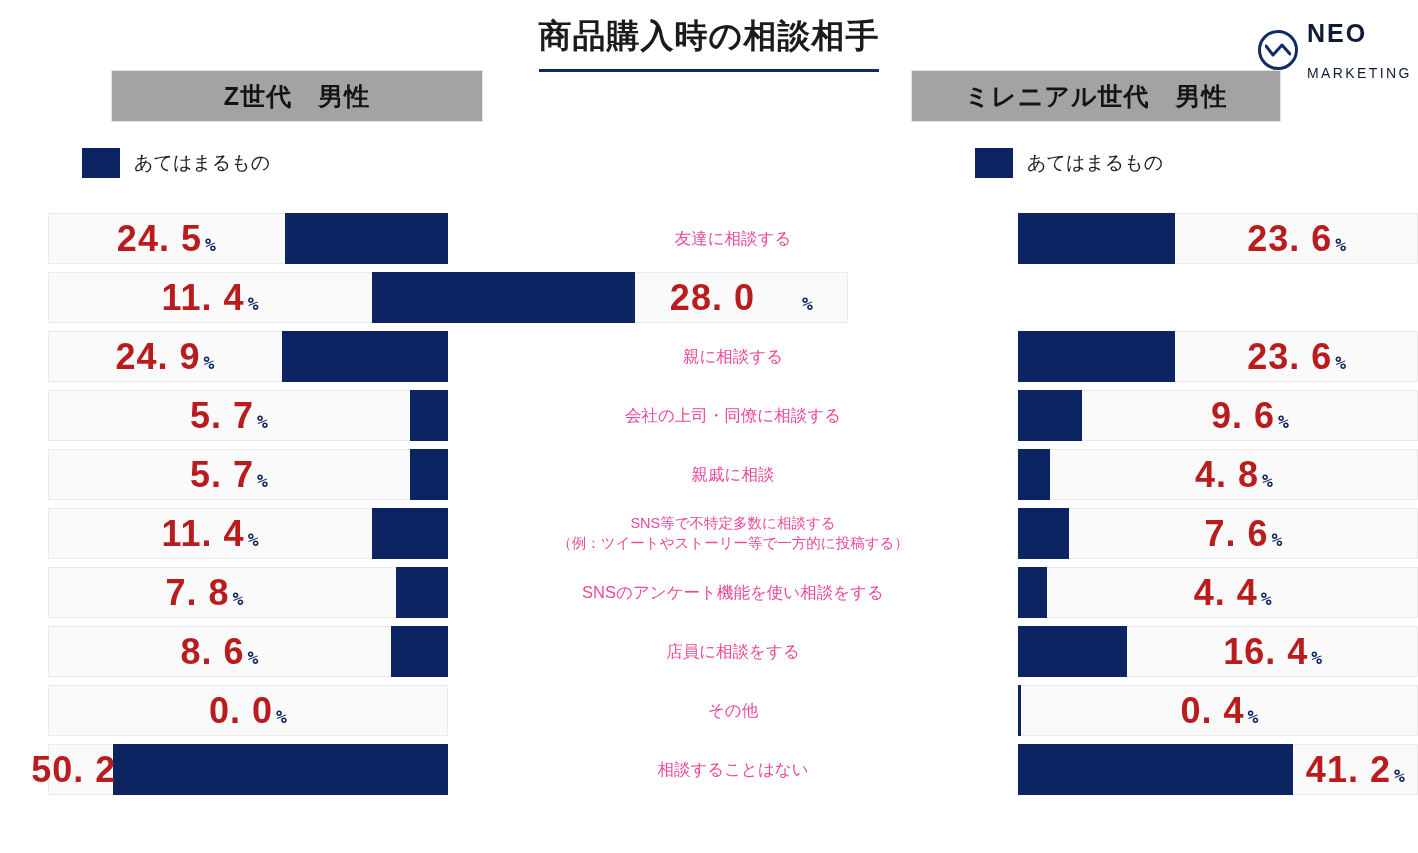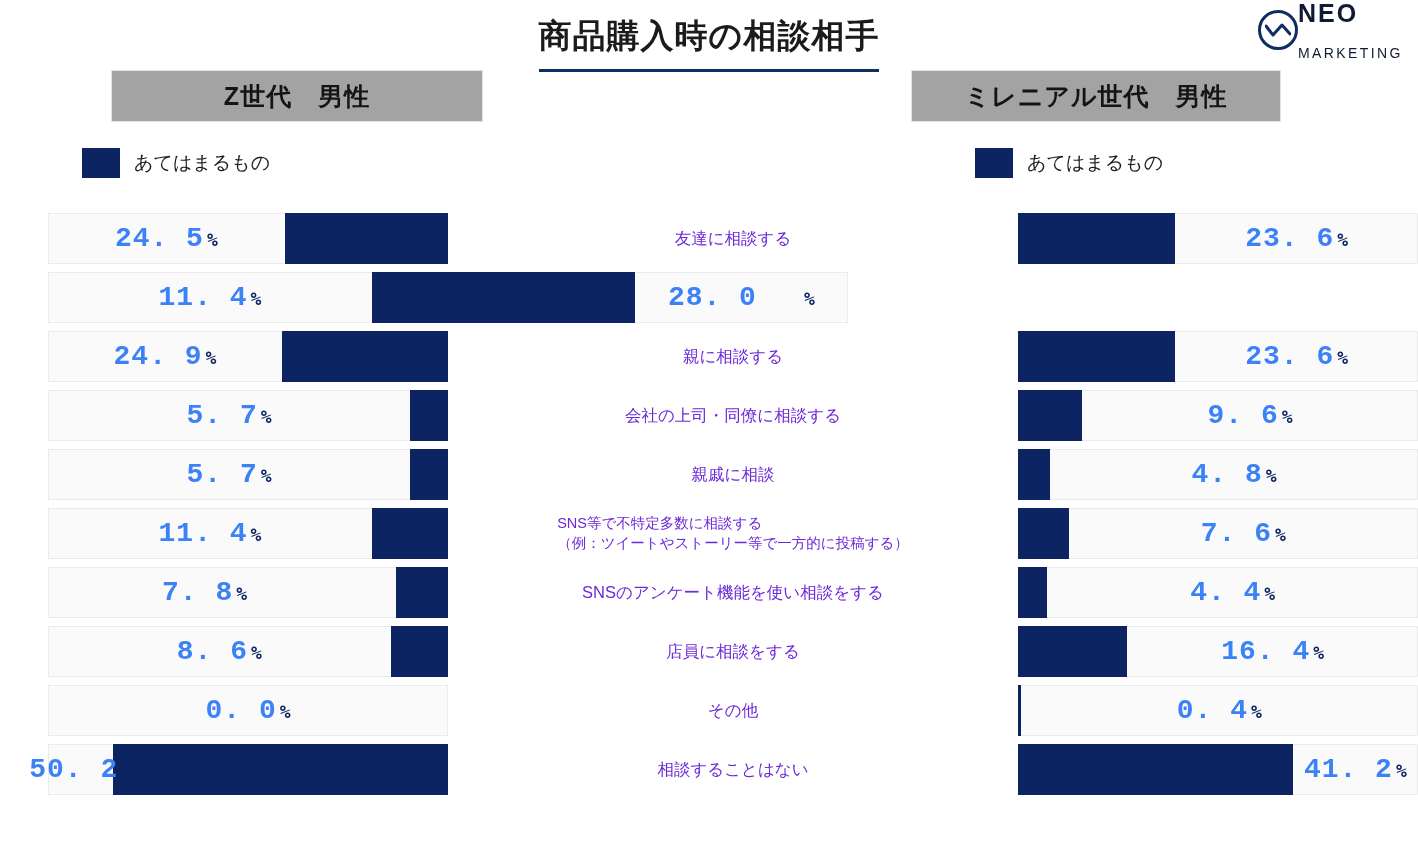--- a/index.html
+++ b/index.html
@@ -28,25 +28,26 @@
     font-size: 33px;
     font-weight: bold;
     letter-spacing: 1px;
     color: #1b1b1b;
     padding-bottom: 10px;
     border-bottom: 3px solid #0f2d63;
   }
 
   .logo {
     position: absolute;
-    right: 18px; top: 4px;
+    right: 18px; top: 24px;
     width: 148px; height: 52px;
     background: #ffffff;
     display: flex;
     align-items: center;
+    gap: 9px;
     padding: 4px 6px;
   }
   .logo-mark {
     width: 40px; height: 40px;
     border-radius: 50%;
     border: 3px solid #0f2d63;
     display: flex; align-items: center; justify-content: center;
     flex: 0 0 auto;
   }
   .logo-mark svg { display:block; }
@@ -127,41 +128,42 @@
 
   .value {
     position: absolute;
     top: 0; bottom: 0;
     display: flex; align-items: baseline;
     justify-content: center;
     line-height: 59px;
     white-space: nowrap;
   }
   .value .num {
-    font-family: Liberation Mono, monospace;
-    font-size: 28px;
+    font-family: Liberation Sans, sans-serif;
+    font-size: 36px;
     font-weight: bold;
-    color: #3b82f6;
+    color: #b91c1c;
     letter-spacing: 1px;
   }
   .value .pct {
     font-family: "DejaVu Sans Mono", monospace;
     font-size: 18px;
     font-weight: bold;
     color: #0c2461;
     margin-left: 3px;
   }
 
   .center-label {
     flex: 1;
     display: flex;
     align-items: center;
     justify-content: center;
+    text-align: center;
     font-size: 16.5px;
-    color: #6d28d9;
+    color: #ec4899;
     padding: 0 6px;
     line-height: 1.35;
   }
   .center-label.small { font-size: 14.5px; }
 </style>
 </head>
 <body>
 
 <div class="page">
 

